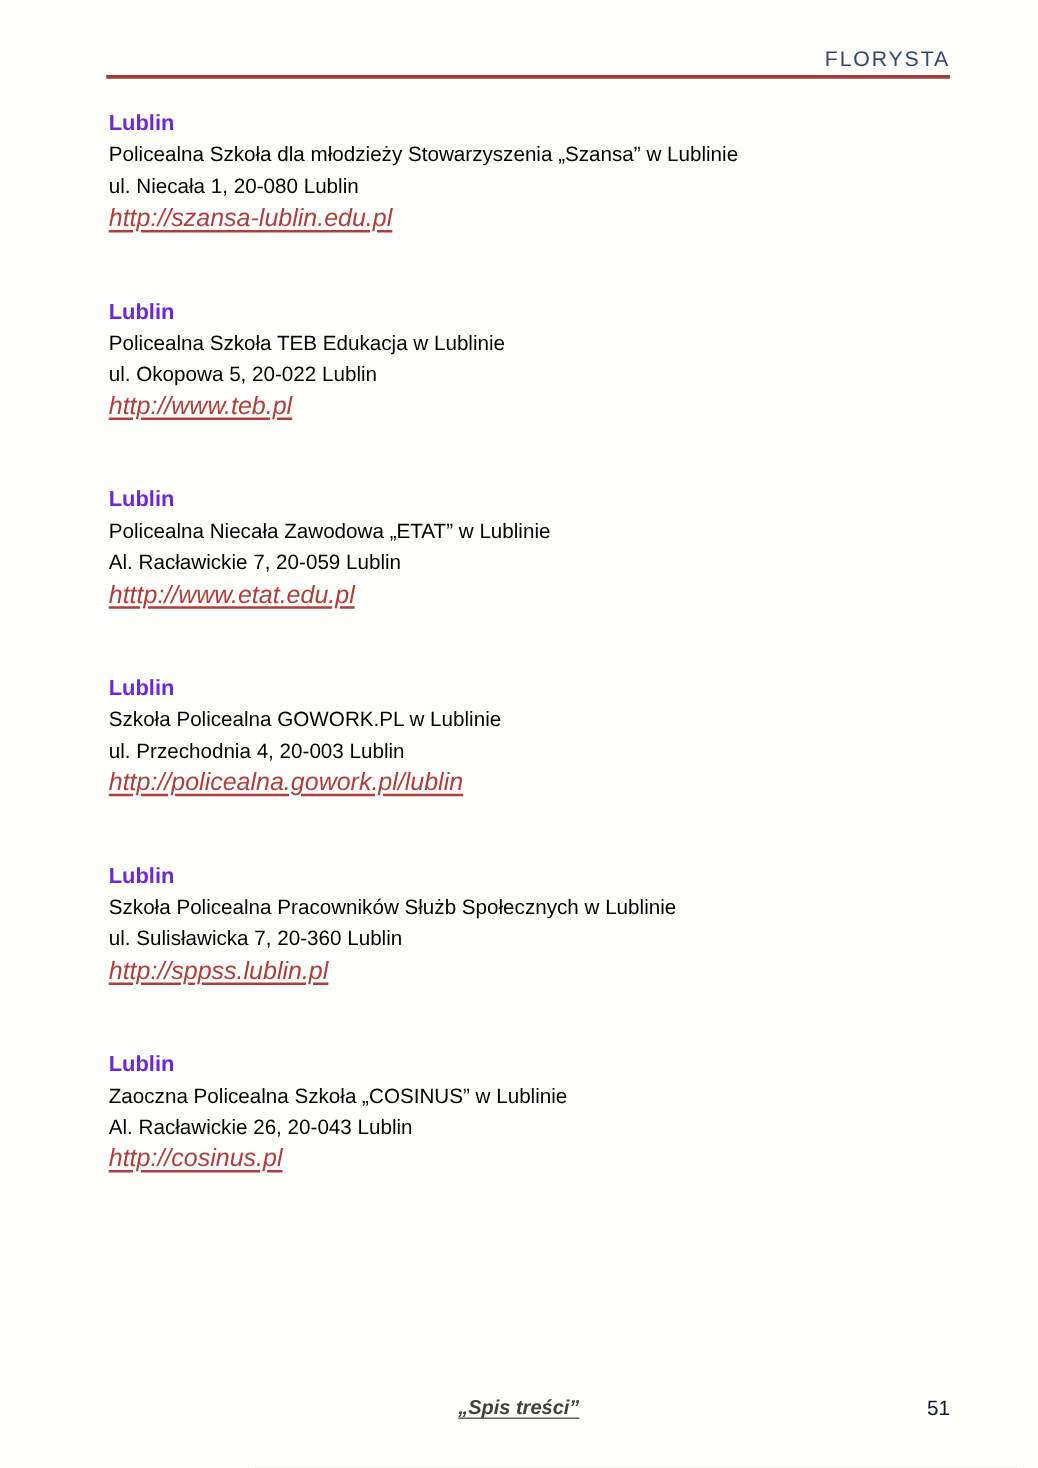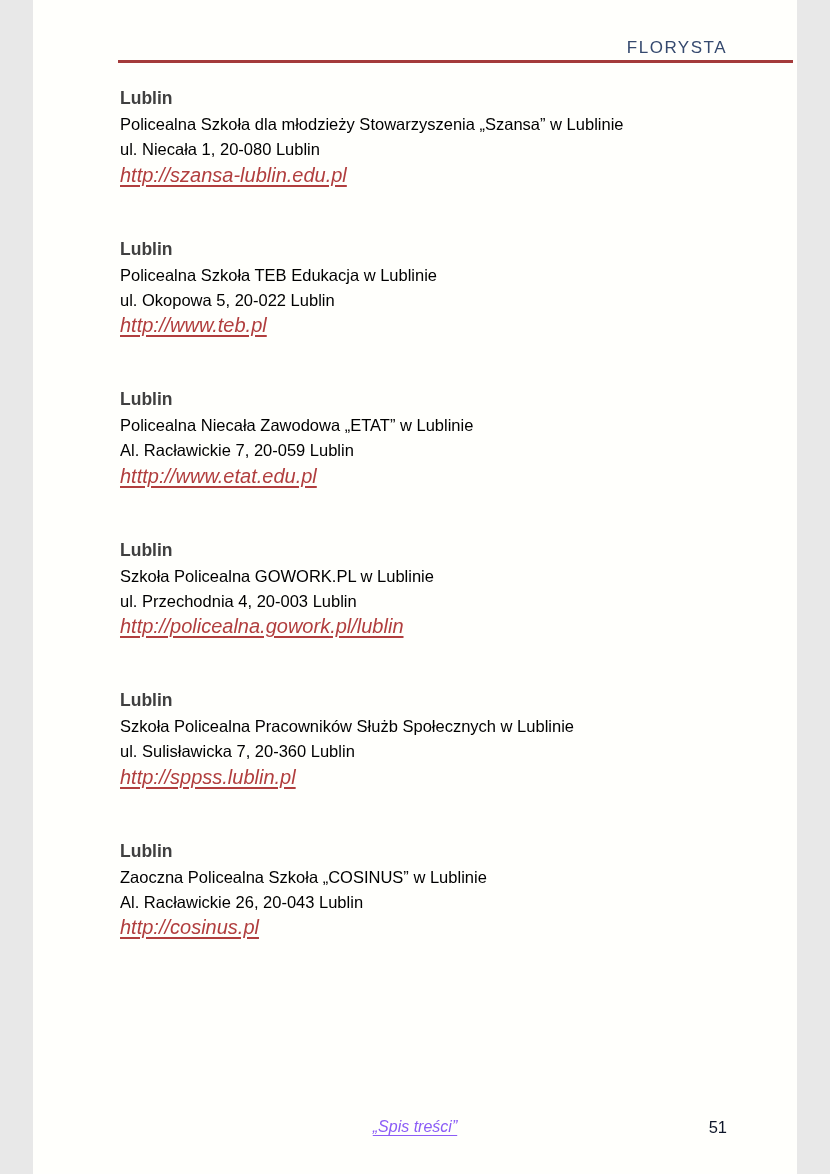--- a/index.html
+++ b/index.html
@@ -2,21 +2,21 @@
 <html><head>
 <meta charset="utf-8">
 <style>
   html, body {
     margin: 0;
     padding: 0;
     background: #e8e8e8;
   }
   .page {
     position: relative;
-    width: 764px;
+    width: 830px;
     height: 1174px;
     margin: 0 auto;
     background: #fffffc;
     font-family: "Liberation Sans", sans-serif;
     overflow: hidden;
   }
   .running-header {
     position: absolute;
     top: 38px;
     right: 70px;
@@ -37,21 +37,21 @@
     top: 86px;
     left: 87px;
     right: 70px;
   }
   .entry {
     height: 150.5px;
   }
   .entry .city {
     font-size: 17.5px;
     font-weight: bold;
-    color: #404040;
+    color: #6d28d9;
     line-height: 25px;
     margin: 0 0 1px 0;
   }
   .entry .line {
     font-size: 16.5px;
     color: #000000;
     line-height: 25.3px;
   }
   .entry .url-line {
     line-height: 25.3px;
@@ -66,23 +66,24 @@
   .footer {
     position: absolute;
     top: 1118px;
     left: 0;
     width: 100%;
     text-align: center;
   }
   .footer a.toc-link {
     font-size: 16px;
     font-style: italic;
-    color: #8b5cf6;
+    color: #404040;
     text-decoration: underline;
     text-underline-offset: 3px;
+    font-weight: bold;
   }
   .page-number {
     position: absolute;
     top: 1118px;
     right: 70px;
     font-size: 16.5px;
     color: #0f172a;
   }
 </style>
 </head>

